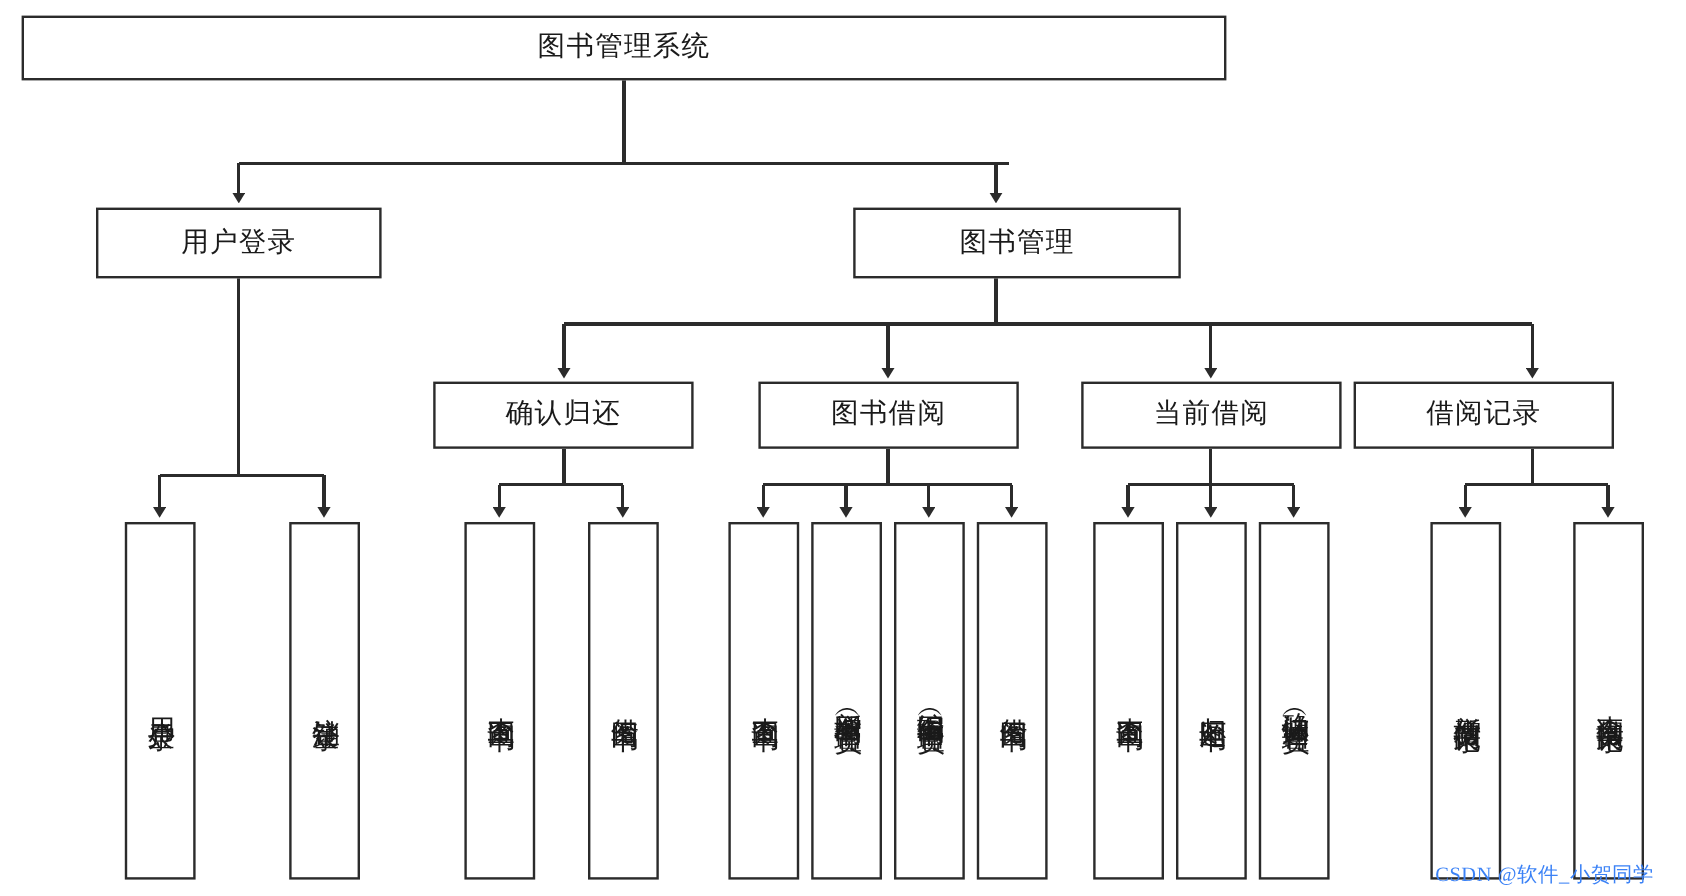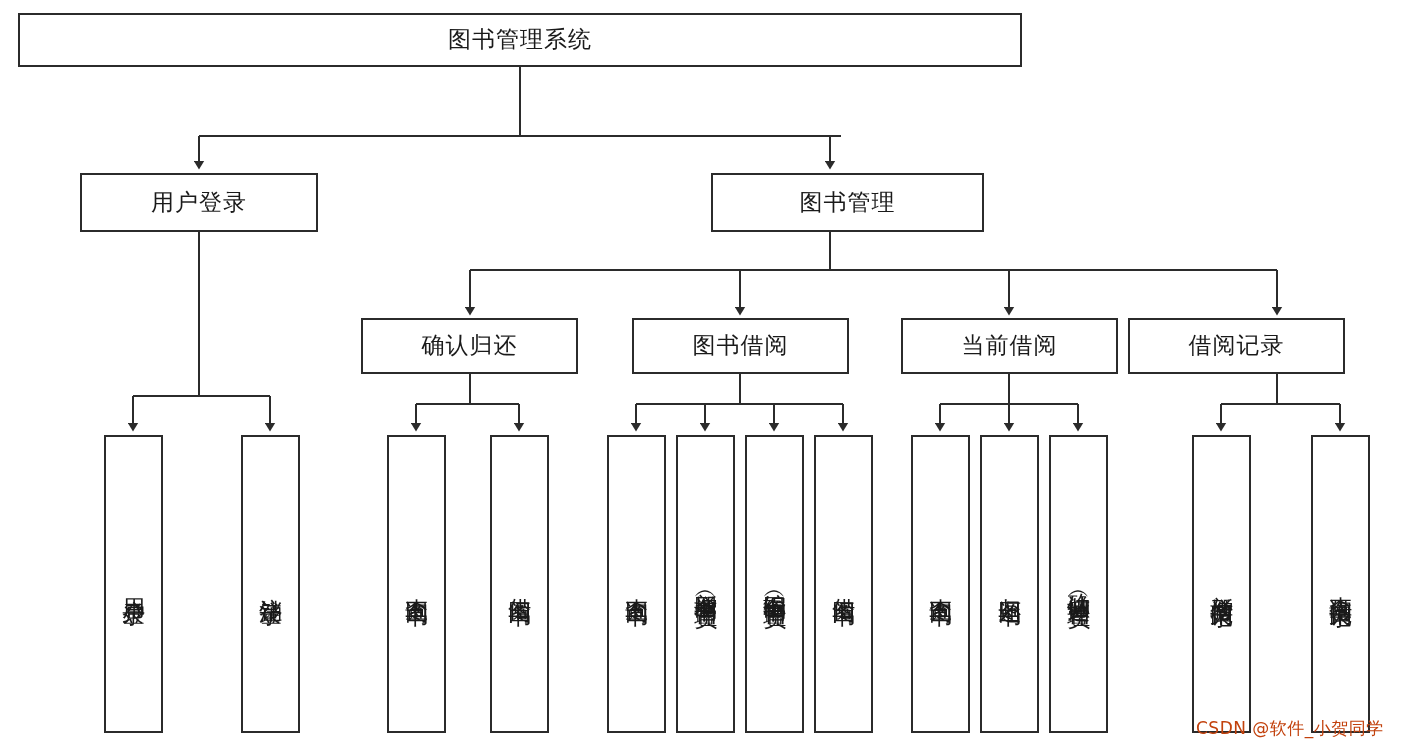--- a/index.html
+++ b/index.html
@@ -52,23 +52,24 @@
     text-orientation: upright;
     font-size: 23px;
     line-height: 1.28;
     letter-spacing: 2px;
     white-space: nowrap;
     text-align: center;
   }
   .watermark {
     position: absolute;
     font-size: 17px;
-    color: #c2410c;
+    color: #3b82f6;
     white-space: nowrap;
     letter-spacing: 0.5px;
+    font-family: Liberation Serif, serif;
   }
 </style>
 </head>
 <body>
 
 <div id="diagram-root">
 
   <svg id="edge-layer" width="1405" height="747" viewBox="0 0 1405 747" xmlns="http://www.w3.org/2000/svg">
     <defs>
       <marker id="arrowhead" markerWidth="9" markerHeight="11" refX="1.5" refY="5.5" orient="auto" markerUnits="userSpaceOnUse">

